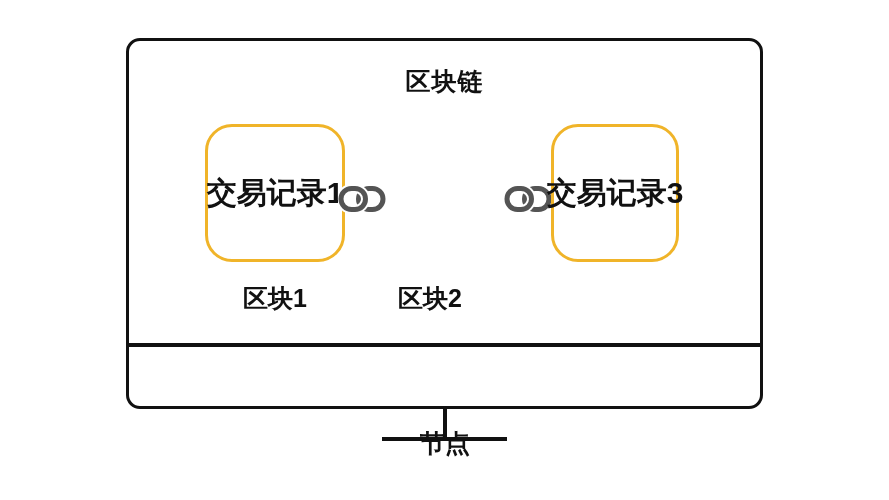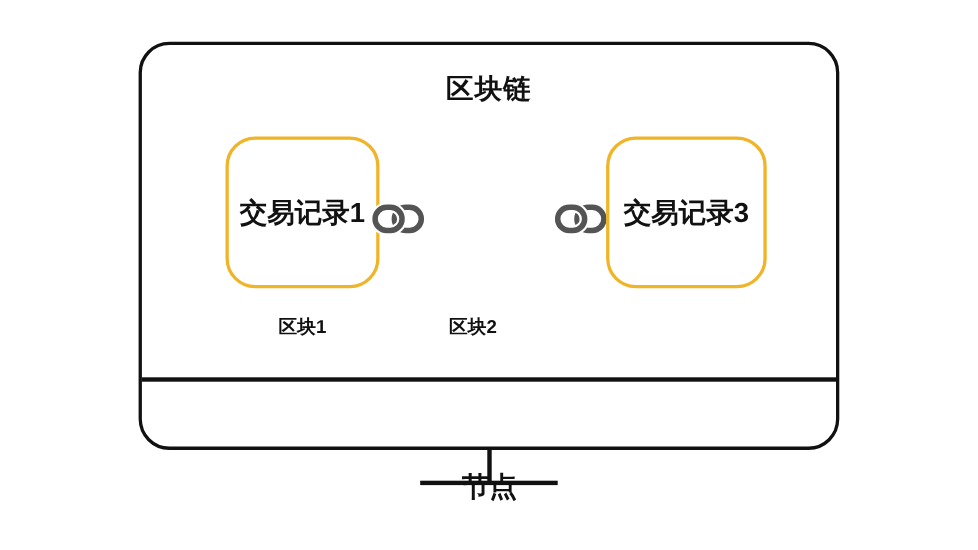--- a/index.html
+++ b/index.html
@@ -24,21 +24,21 @@
     overflow:hidden;
   }
   
   .monitor{
     position:absolute;
     left:126px;
     top:38px;
     width:637px;
     height:371px;
     border:3px solid var(--line);
-    border-radius:28px;
+    border-radius:14px;
     box-sizing:border-box;
     background:var(--background);
   }
   .diagram-title{
     position:absolute;
     left:0;
     right:0;
     top:26px;
     text-align:center;
     font-size:25px;
@@ -53,41 +53,41 @@
     border:3px solid var(--block-border);
     border-radius:27px;
     box-sizing:border-box;
     display:flex;
     align-items:center;
     justify-content:center;
     background:var(--background);
   }
   .block-1{left:76px;width:140px;}
   .block-2{left:250px;width:135px;}
-  .block-3{left:422px;width:146px;}
+  .block-3{left:422px;width:128px;}
   .record-label{
-    font-size:25px;
+    font-size:30px;
     font-weight:700;
     white-space:nowrap;
   }
   .chain{
     position:absolute;
     top:143px;
     width:48px;
     height:30px;
     color:var(--link-icon);
   }
   .chain-1{left:209px;}
   .chain-2{left:375px;}
   .chain svg{display:block;}
   .block-label{
     position:absolute;
     top:243px;
     transform:translateX(-50%);
-    font-size:17px;
+    font-size:25px;
     font-weight:700;
     white-space:nowrap;
     line-height:28px;
   }
   .block-label-1{left:146px;}
   .block-label-2{left:301px;}
   .block-label-3{left:487px;}
   .monitor-divider{
     position:absolute;
     left:0;

